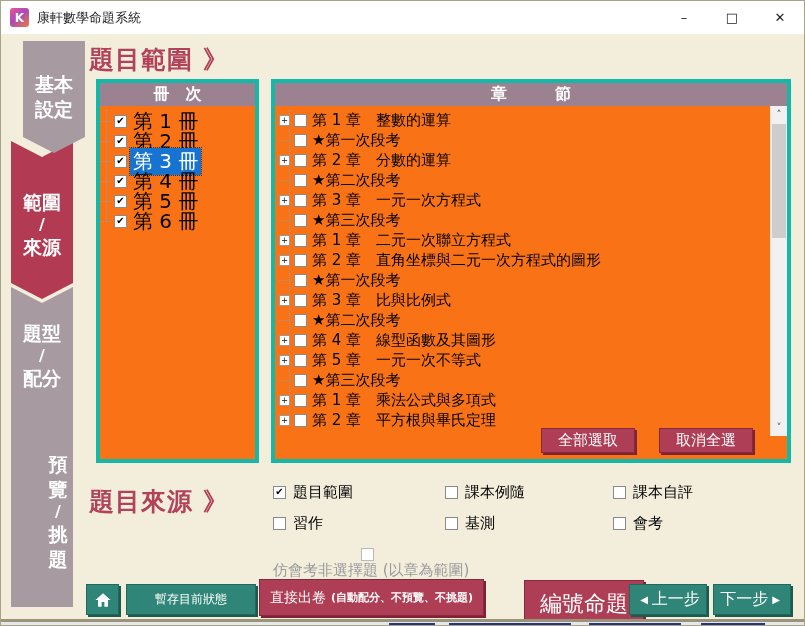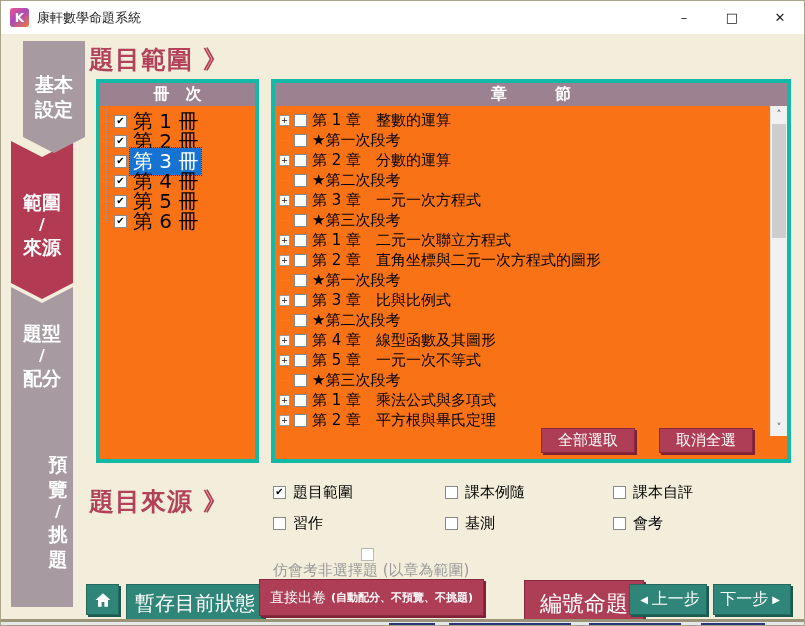--- a/index.html
+++ b/index.html
@@ -93,21 +93,21 @@
   .source-grid { position:absolute; left:272px; top:482px; width:500px;
                  display:grid; grid-template-columns:172px 168px 1fr; row-gap:13px; }
   .source-option { display:flex; align-items:center; height:18px; font-size:15px; color:#000; }
   .source-option .cb { margin-right:7px; }
   .disabled-option { position:absolute; left:272px; top:547px; display:flex; align-items:center;
                      font-size:15px; color:#9a9a9a;flex-direction:column; }
   .disabled-option .cb { margin-right:7px; }
 
   
   .btn-home   { position:absolute; left:85px;  top:583px; width:33px; height:31px; }
-  .btn-save   { position:absolute; left:125px; top:583px; height:38px; padding:0 8px; font-size:20px; }
+  .btn-save   { position:absolute; left:125px; top:583px; height:31px; padding:0 28px; font-size:12px; }
   .btn-direct { position:absolute; left:258px; top:578px; height:37px; padding:0 10px; }
   .btn-direct .main { font-size:14px; font-weight:normal; margin-right:5px; }
   .btn-direct .sub  { font-size:11px; font-weight:bold; }
   .btn-number { position:absolute; left:523px; top:579px; height:48px; padding:5px 15px; font-size:22px; }
   .btn-prev   { position:absolute; left:628px; top:583px; width:78px; height:31px; font-size:16px; }
   .btn-next   { position:absolute; left:712px; top:583px; width:78px; height:31px; font-size:16px; }
   .arrow-glyph { font-size:10px; margin:0 4px; }
 
   
   .win-bottom-line { position:absolute; left:0; right:0; top:618px; height:3px; background:#9b9478; }

